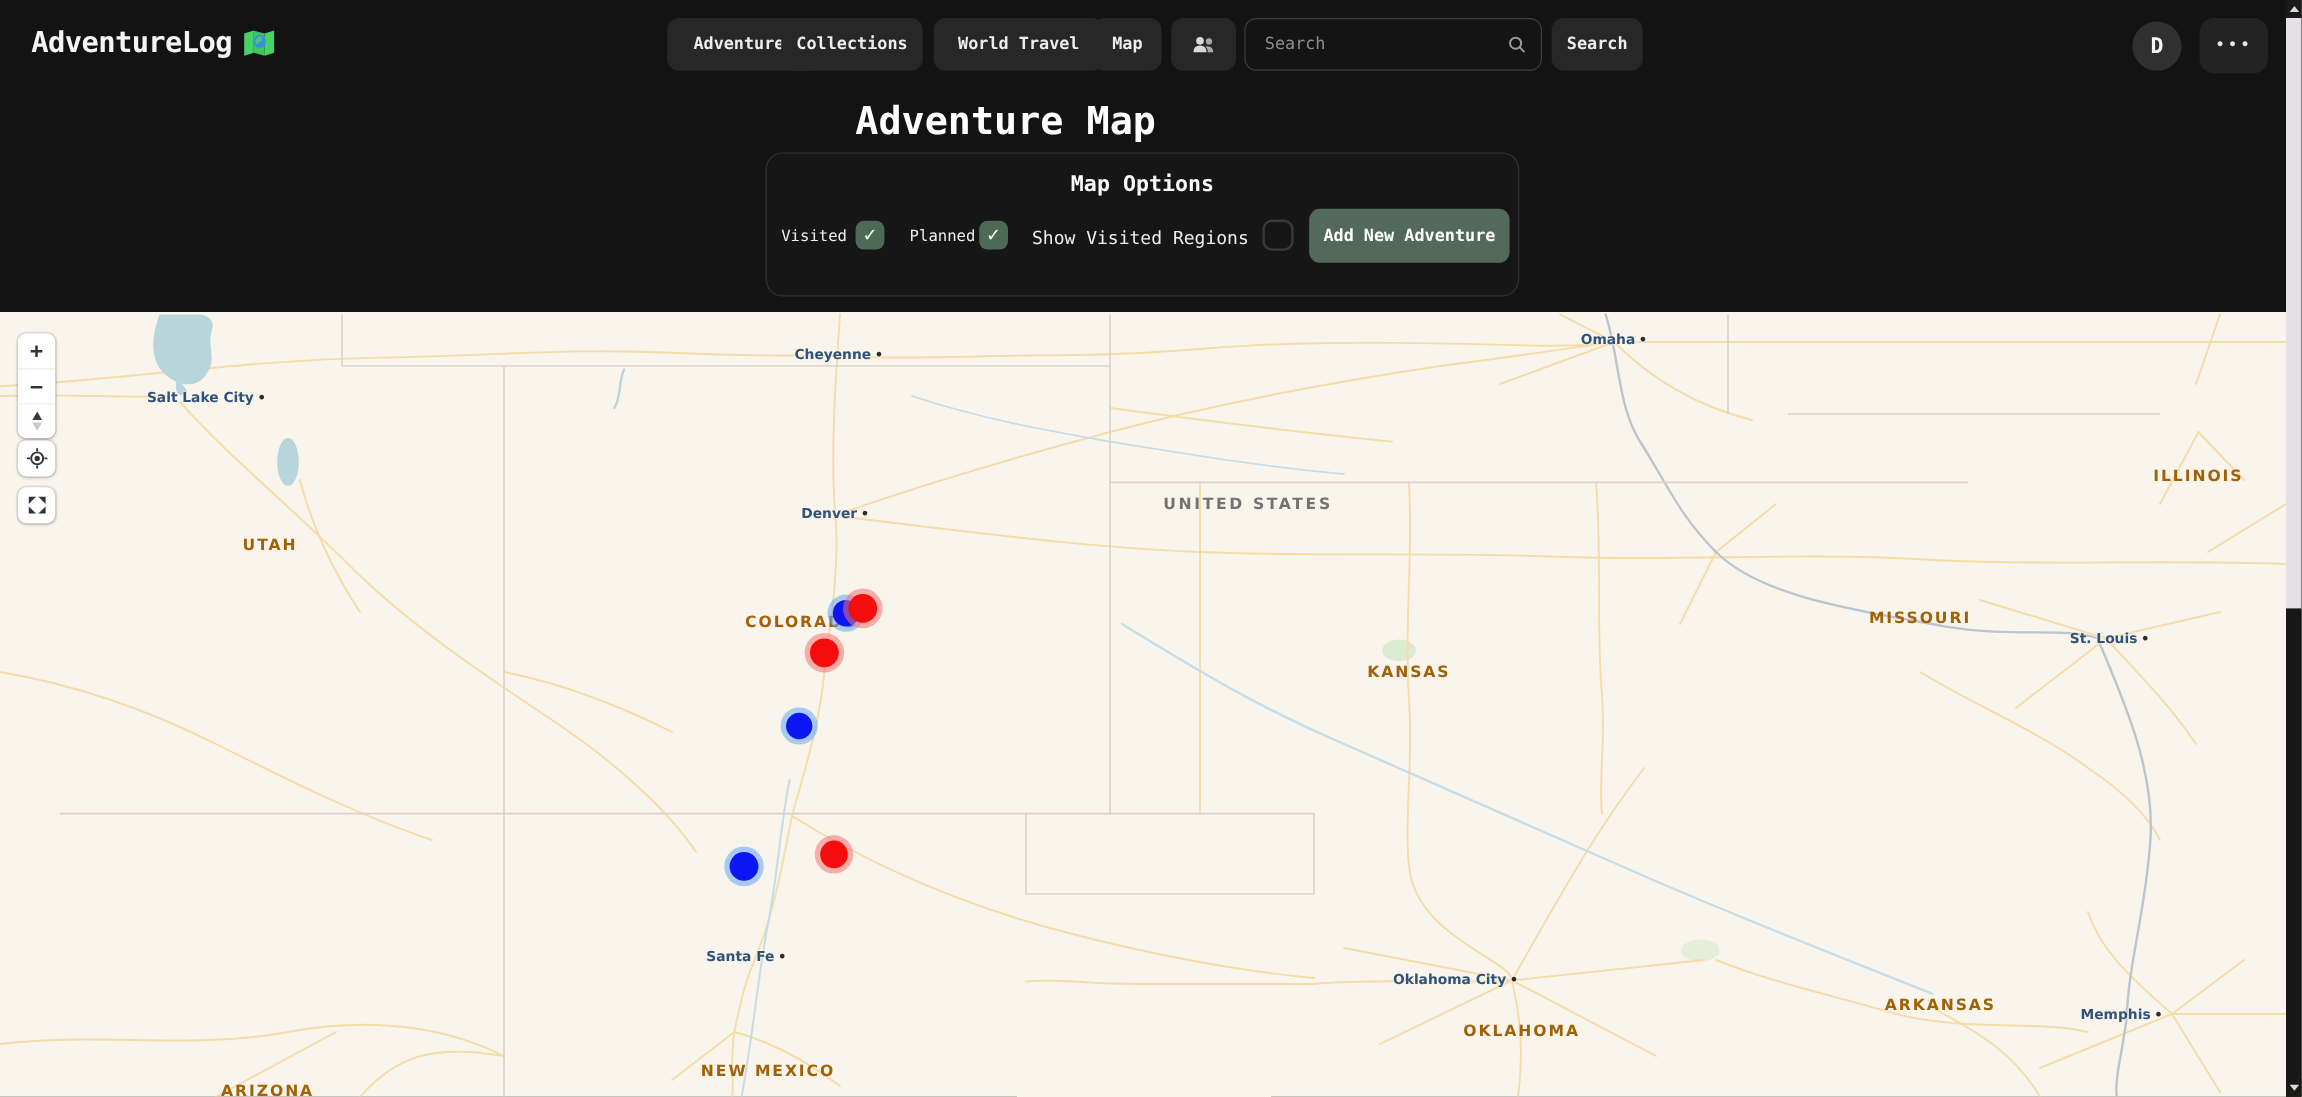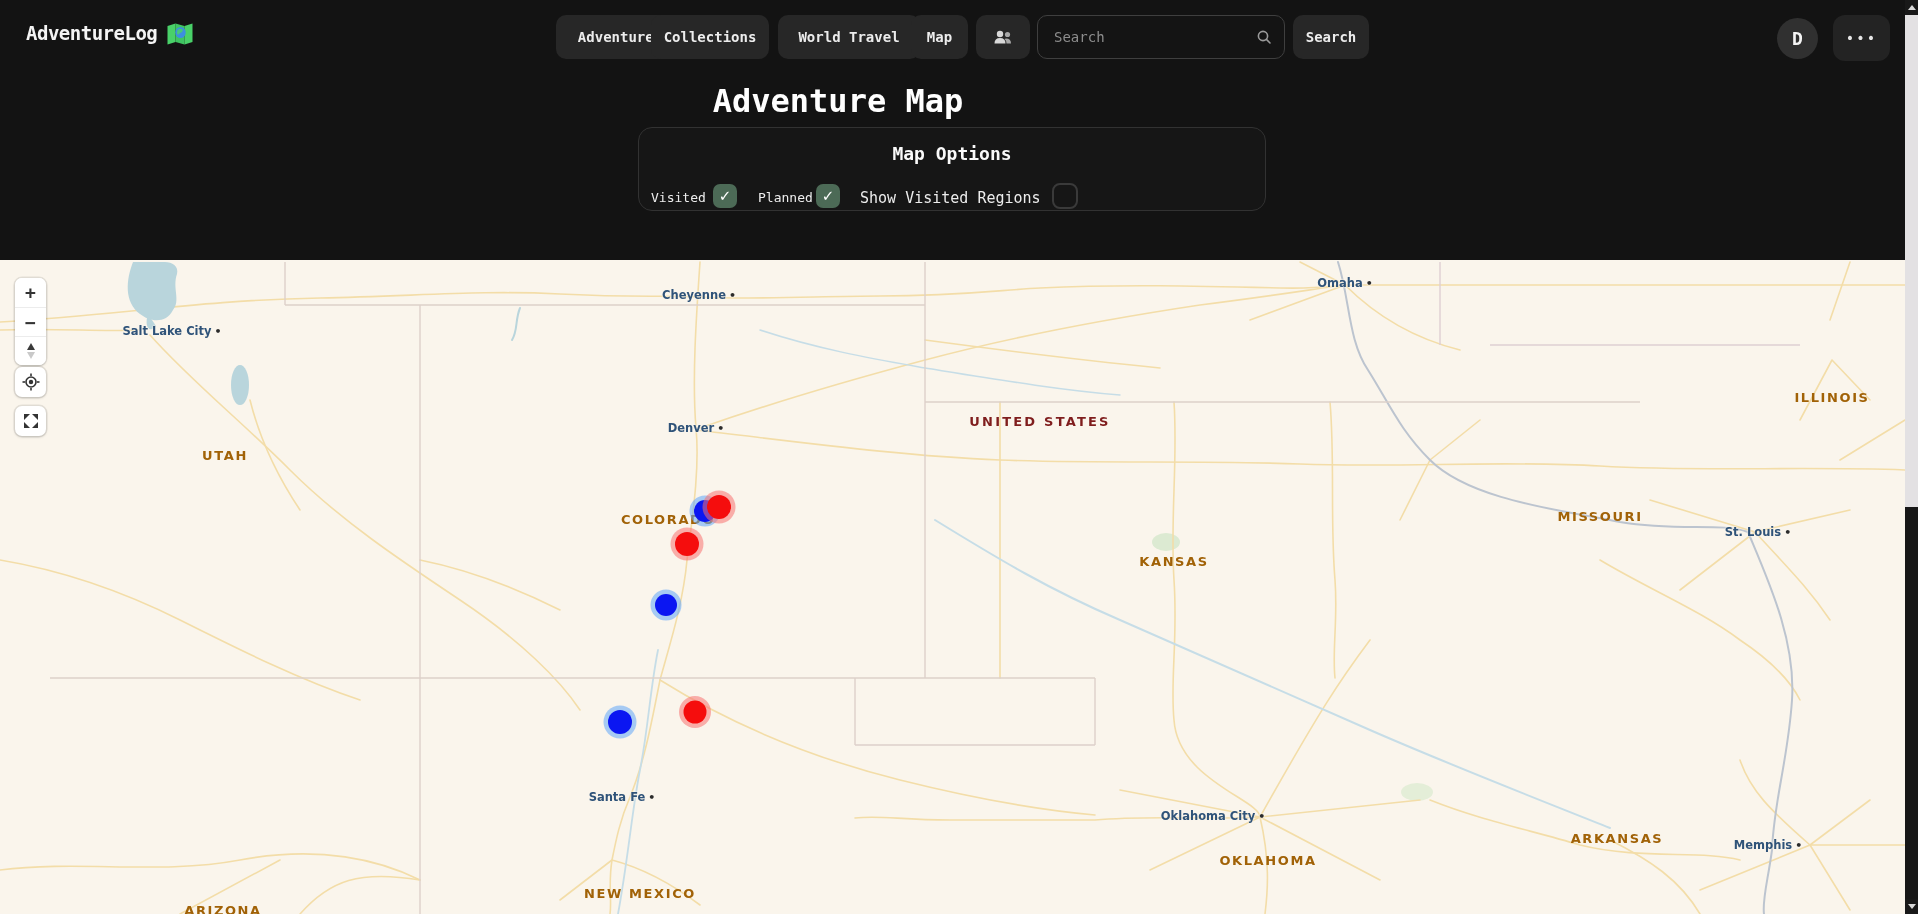--- a/index.html
+++ b/index.html
@@ -4,21 +4,21 @@
 <style>
   html,body{margin:0;padding:0;}
   body{
     width:1918px;height:914px;position:relative;overflow:hidden;
     background:#131313;
     font-family:"DejaVu Sans Mono","Liberation Mono",monospace;
   }
   
   .navbar{position:absolute;left:0;top:0;width:1905px;height:78px;background:#131313;}
   .brand{position:absolute;left:26px;top:21px;display:flex;align-items:center;gap:10px;}
-  .brand-name{color:#f4f4f4;font-size:19px;font-weight:bold;letter-spacing:-0.5px;}
+  .brand-name{color:#f4f4f4;font-size:24px;font-weight:bold;letter-spacing:-0.5px;}
   .nav-btn{
     position:absolute;top:15px;height:44px;border-radius:10px;background:#272727;
     color:#ececec;font-size:14px;font-weight:bold;display:flex;align-items:center;justify-content:center;
     box-sizing:border-box;cursor:pointer;
   }
   .search-wrap{
     position:absolute;left:1037px;top:15px;width:248px;height:44px;border:1px solid #3f3f3f;
     border-radius:10px;box-sizing:border-box;display:flex;align-items:center;background:#141414;
   }
   .search-input{
@@ -35,21 +35,21 @@
   .more-btn{
     position:absolute;left:1833px;top:15px;width:57px;height:46px;border-radius:12px;background:#232323;
     color:#e5e5e5;display:flex;align-items:center;justify-content:center;font-size:14px;letter-spacing:2px;cursor:pointer;
   }
   
   .page-title{
     position:absolute;left:0;top:82px;width:1676px;text-align:center;
     color:#ffffff;font-size:32px;font-weight:bold;
   }
   .options-card{
-    position:absolute;left:638px;top:127px;width:628px;height:84px;box-sizing:border-box;
+    position:absolute;left:638px;top:127px;width:628px;height:120px;box-sizing:border-box;
     background:#161616;border:1px solid #323232;border-radius:14px;
   }
   .options-title{position:absolute;left:0;top:15px;width:100%;text-align:center;color:#fafafa;font-size:18px;font-weight:bold;}
   .opt-label{position:absolute;color:#ededed;font-size:13px;top:56px;line-height:28px;}
   .opt-label.big{font-size:15px;}
   .checkbox{
     position:absolute;top:56px;width:24px;height:24px;border-radius:7px;box-sizing:border-box;cursor:pointer;
     display:flex;align-items:center;justify-content:center;
   }
   .checkbox.checked{background:#4C6A56;color:#ffffff;font-size:15px;font-weight:bold;font-family:"DejaVu Sans",sans-serif;}
@@ -65,21 +65,21 @@
     position:absolute;transform:translate(-50%,-50%);white-space:nowrap;
     color:#2f5379;font-size:11.5px;font-weight:bold;font-family:"DejaVu Sans","Liberation Sans",sans-serif;
     text-shadow:0 0 2px #faf5ec,0 0 2px #faf5ec;
   }
   .city-label .dot{color:#2b2b2b;margin-left:3px;font-size:11px;}
   .region-label{
     position:absolute;transform:translate(-50%,-50%);white-space:nowrap;
     color:#a16207;font-size:13px;font-weight:600;letter-spacing:1.6px;
     font-family:"DejaVu Sans","Liberation Sans",sans-serif;
   }
-  .region-label.emphasis{color:#7f1d1d;letter-spacing:2.2px;}
+  .region-label.emphasis{color:#737373;letter-spacing:2.2px;}
   .marker{position:absolute;transform:translate(-50%,-50%);border-radius:50%;cursor:pointer;}
   
   .ctl-group{
     position:absolute;left:15px;top:18px;width:31px;background:#ffffff;border-radius:7px;
     box-shadow:0 0 0 1.5px rgba(0,0,0,0.08),0 1px 3px rgba(0,0,0,0.18);overflow:hidden;
   }
   .ctl-btn{
     width:31px;height:29px;display:flex;align-items:center;justify-content:center;
     color:#333;font-size:18px;font-weight:bold;cursor:pointer;background:#fff;box-sizing:border-box;
   }
@@ -153,20 +153,21 @@
 <div class="options-card">
   <div class="options-title">Map Options</div>
   <div id="checkbox-row">
       <span class="opt-label" style="left: 12px;">Visited</span>
       <span class="checkbox checked" style="left: 74px;">✓</span>
       <span class="opt-label" style="left: 119px;">Planned</span>
       <span class="checkbox checked" style="left: 177px;">✓</span>
       <span class="opt-label big" style="left: 221px;">Show Visited Regions</span>
       <span class="checkbox unchecked" style="left: 413px;"></span>
     </div>
+  <div class="add-btn">Add New Adventure</div>
 </div>
 
 <div class="map">
   <svg class="base" width="1905" height="654" viewBox="0 0 1905 654">
     <rect x="0" y="0" width="1905" height="654" fill="#faf5ec"></rect>
 
     <ellipse cx="1166" cy="282" rx="14" ry="9" fill="#dcead2"></ellipse>
     <ellipse cx="1417" cy="532" rx="16" ry="9" fill="#e4eed8"></ellipse>
 
     <g stroke="#f3dda8" stroke-width="1.6" fill="none" stroke-linecap="round">

